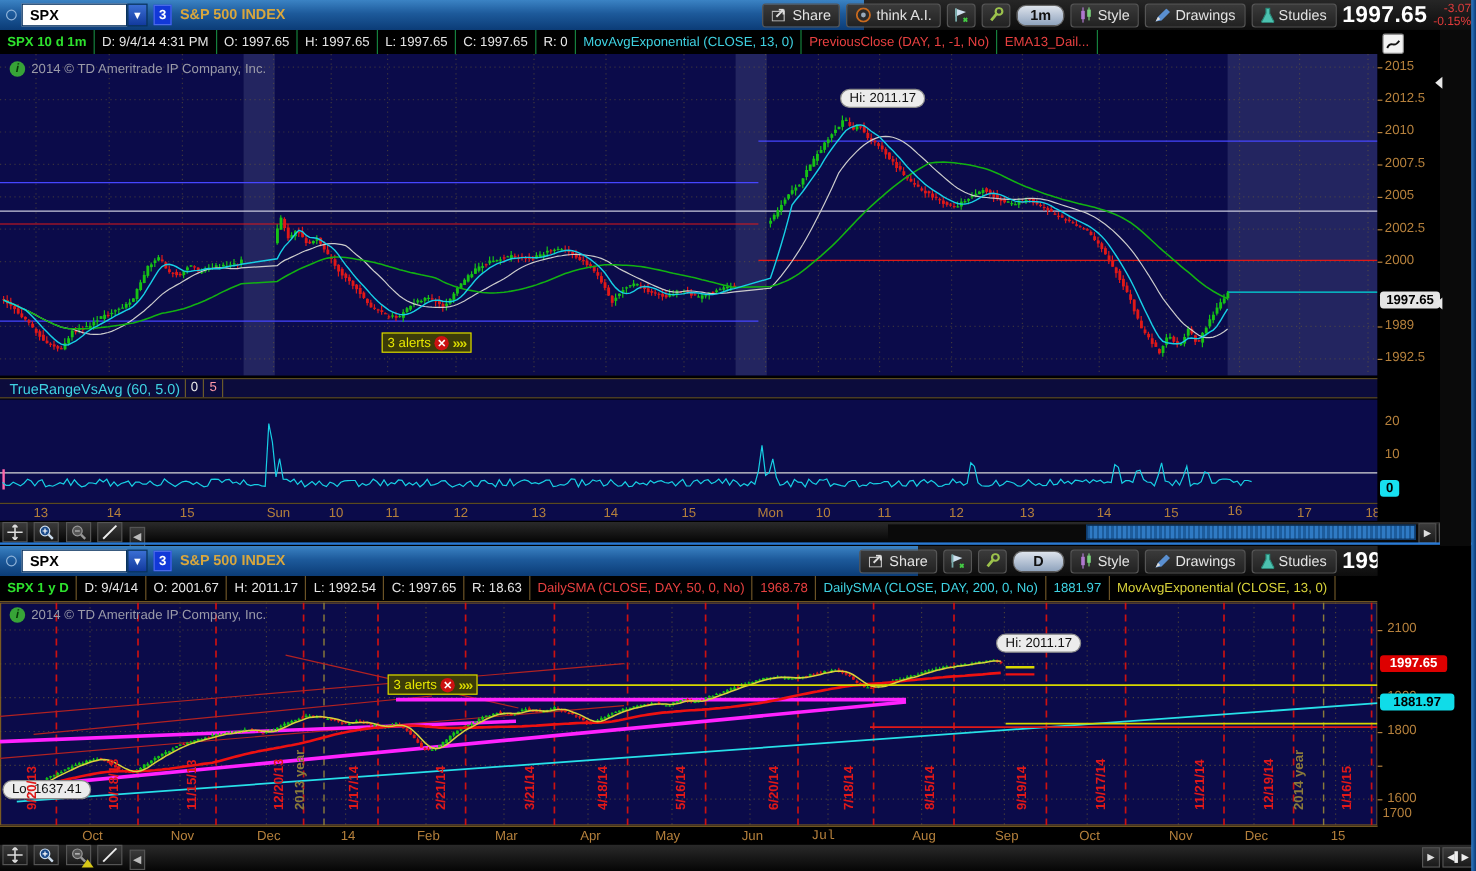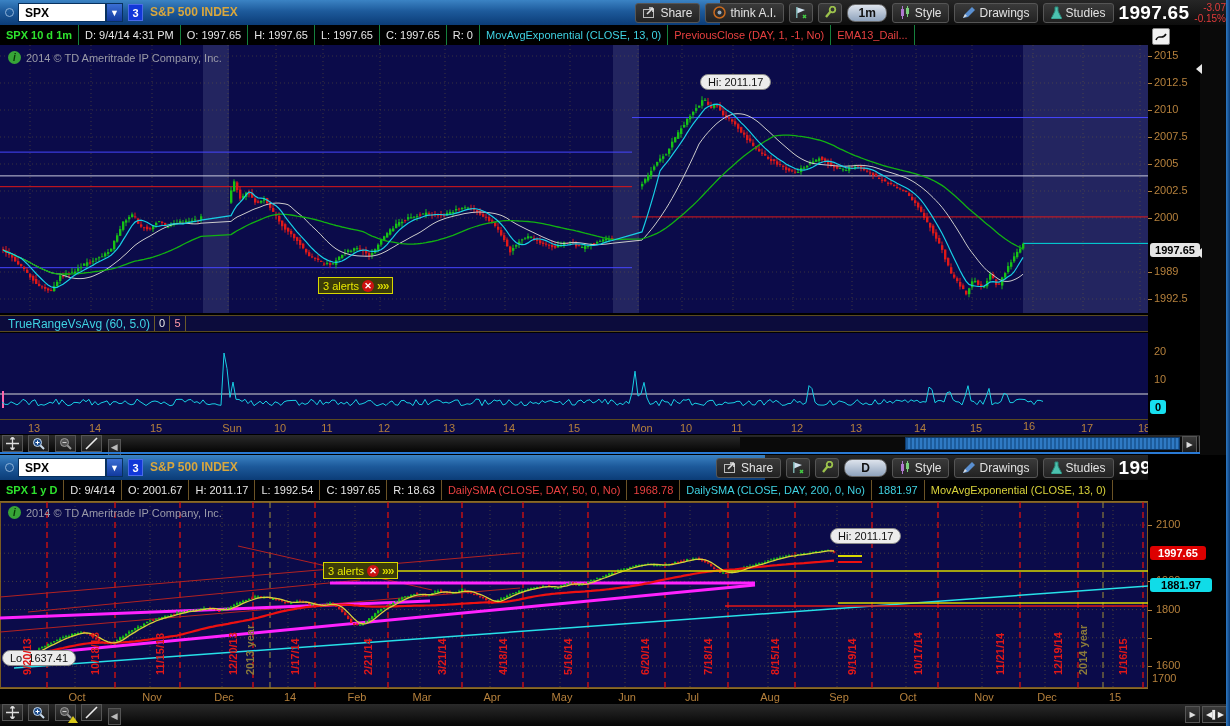--- a/index.html
+++ b/index.html
@@ -1680,23 +1680,23 @@
       <div class="pricebadge" style="left: 2px; top: 123.484px; background: rgb(16, 220, 232); color: rgb(0, 0, 0); width: 62px;">1881.97</div>
     </div>
   <div class="timeaxis" style="top:688px;background:#000;border-top:1px solid #8a6a2a" id="timeaxis-bottom">
       <div class="axis-label" style="left: 61px; top: 2px; width: 32px; text-align: center;">Oct</div>
       <div class="axis-label" style="left: 136px; top: 2px; width: 32px; text-align: center;">Nov</div>
       <div class="axis-label" style="left: 208px; top: 2px; width: 32px; text-align: center;">Dec</div>
       <div class="axis-label" style="left: 274px; top: 2px; width: 32px; text-align: center;">14</div>
       <div class="axis-label" style="left: 341px; top: 2px; width: 32px; text-align: center;">Feb</div>
       <div class="axis-label" style="left: 406px; top: 2px; width: 32px; text-align: center;">Mar</div>
       <div class="axis-label" style="left: 476px; top: 2px; width: 32px; text-align: center;">Apr</div>
-      <div class="axis-label" style="left: 546px; top: 2px; width: 32px; text-align: center;">May</div>
+      <div class="axis-label" style="left: 546px; top: 2px; width: 32px; text-align: left;">May</div>
       <div class="axis-label" style="left: 611px; top: 2px; width: 32px; text-align: center;">Jun</div>
-      <div class="axis-label" style="left: 676px; top: 2px; width: 32px; text-align: center;">Jul</div>
+      <div class="axis-label" style="left: 676px; top: 2px; width: 32px; text-align: left; font-family: Liberation Mono, monospace;">Jul</div>
       <div class="axis-label" style="left: 754px; top: 2px; width: 32px; text-align: center;">Aug</div>
       <div class="axis-label" style="left: 823px; top: 2px; width: 32px; text-align: center;">Sep</div>
       <div class="axis-label" style="left: 892px; top: 2px; width: 32px; text-align: center;">Oct</div>
       <div class="axis-label" style="left: 968px; top: 2px; width: 32px; text-align: center;">Nov</div>
       <div class="axis-label" style="left: 1031px; top: 2px; width: 32px; text-align: center;">Dec</div>
       <div class="axis-label" style="left: 1099px; top: 2px; width: 32px; text-align: center;">15</div>
     </div>
 
   <div class="ctrlrow" style="top:704px;height:22px">
     <span class="ctrlbtn" style="margin-left:2px">

